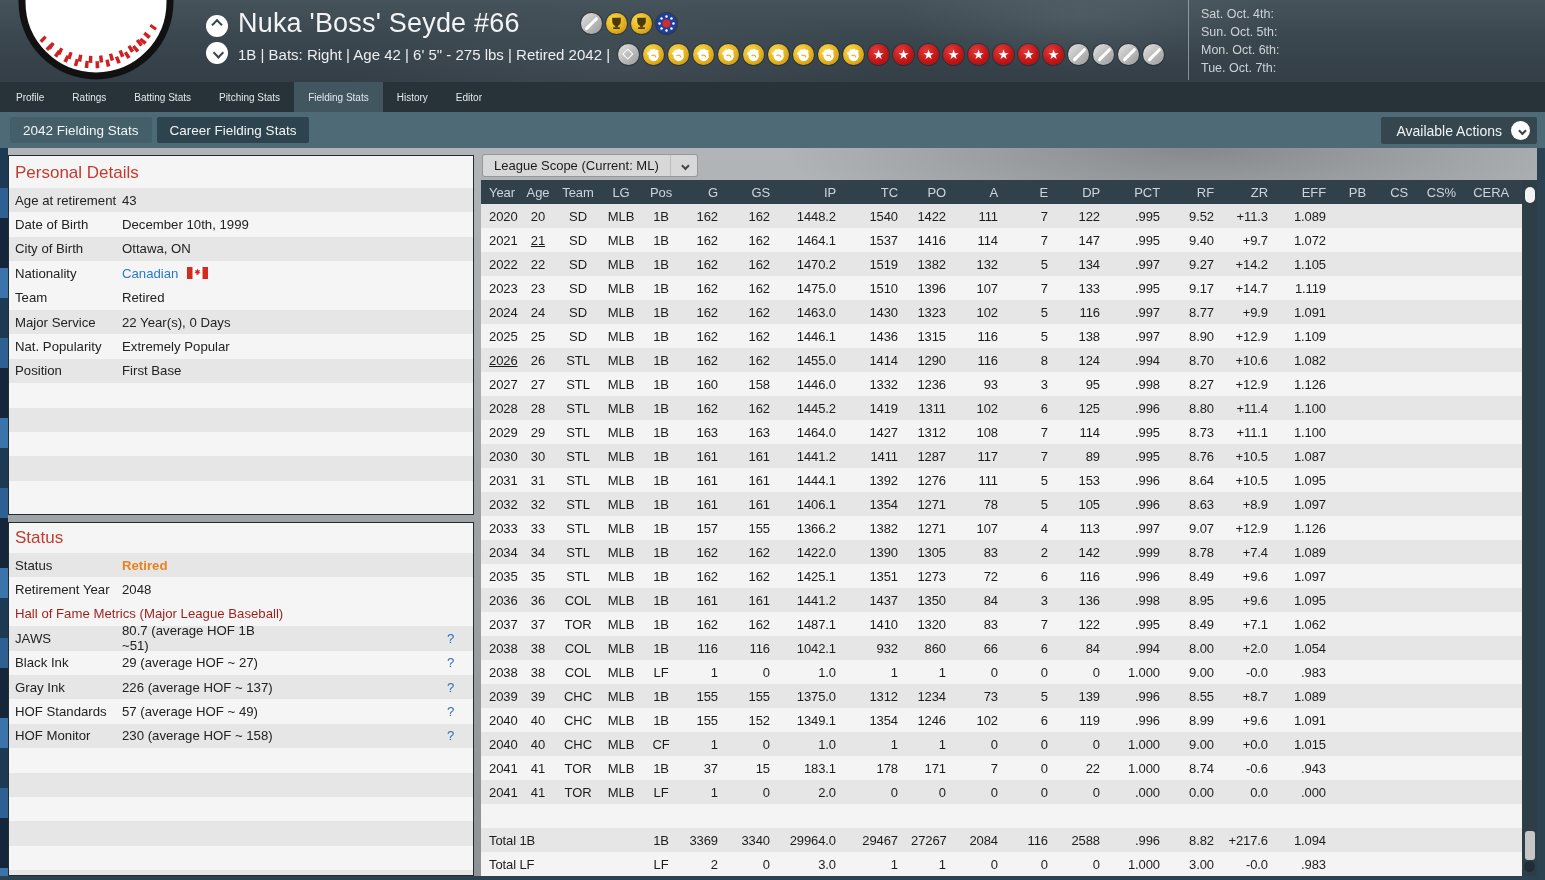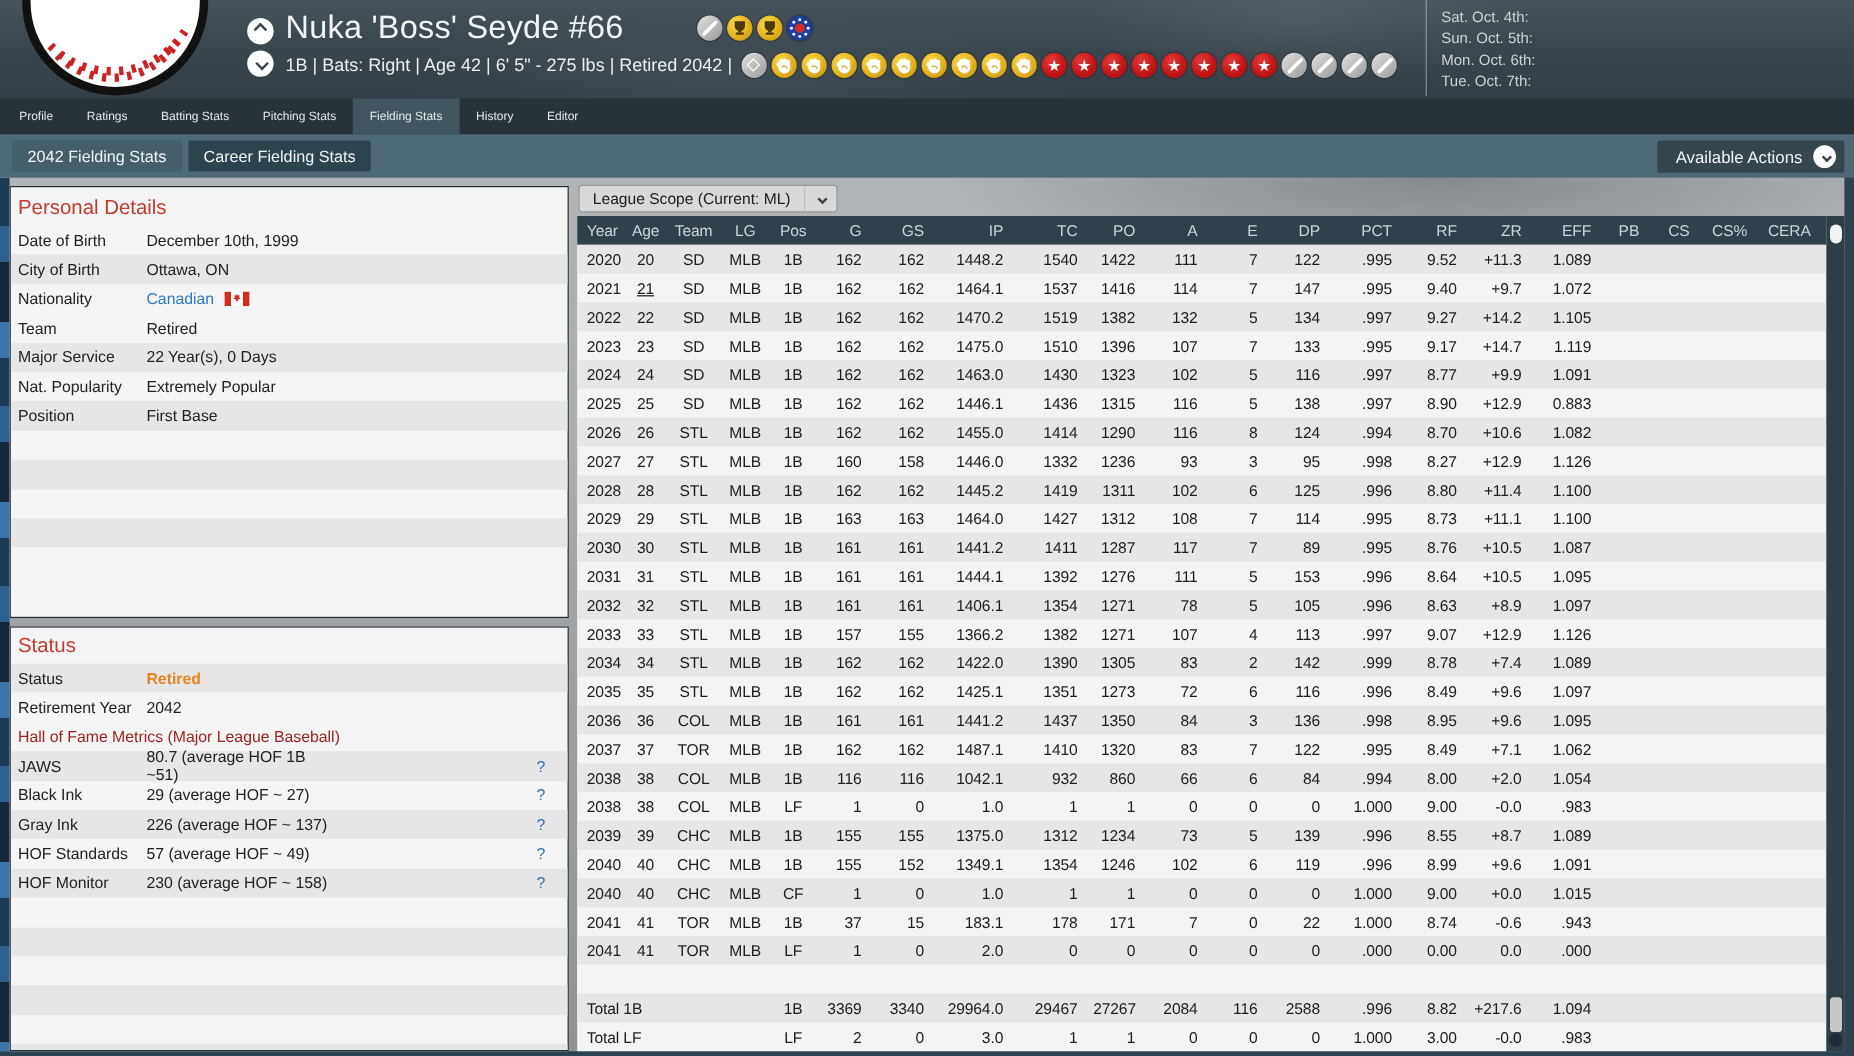--- a/index.html
+++ b/index.html
@@ -331,20 +331,24 @@
         </span>
     </div>
   </div>
 
   <div class="content">
     <div class="left-strip"></div>
 
     <div class="panel personal">
       <div class="panel-title">Personal Details</div>
       <div id="personal-rows">
+          <div class="prow shade">
+            <span class="plabel">Age at retirement</span>
+            <span class="pvalue">43</span>
+          </div>
           <div class="prow">
             <span class="plabel">Date of Birth</span>
             <span class="pvalue">December 10th, 1999</span>
           </div>
           <div class="prow shade">
             <span class="plabel">City of Birth</span>
             <span class="pvalue">Ottawa, ON</span>
           </div>
           <div class="prow">
             <span class="plabel">Nationality</span>
@@ -382,21 +386,21 @@
 
     <div class="panel status">
       <div class="panel-title">Status</div>
       <div id="status-rows">
           <div class="prow shade">
             <span class="plabel">Status</span>
             <span class="pvalue orange">Retired</span>
           </div>
           <div class="prow">
             <span class="plabel">Retirement Year</span>
-            <span class="pvalue">2042</span>
+            <span class="pvalue">2048</span>
           </div>
           <div class="prow pheader">Hall of Fame Metrics (Major League Baseball)</div>
           <div class="prow shade">
             <span class="plabel">JAWS</span>
             <span class="pvalue">80.7 (average HOF 1B ~51)</span>
             <span class="pvalue" style="flex: 1 1 0%;"></span>
             <span class="phelp">?</span>
           </div>
           <div class="prow">
             <span class="plabel">Black Ink</span>
@@ -588,28 +592,28 @@
           <span class="tcell ar" style="width: 52px;">162</span>
           <span class="tcell ar" style="width: 66px;">1446.1</span>
           <span class="tcell ar" style="width: 62px;">1436</span>
           <span class="tcell ar" style="width: 48px;">1315</span>
           <span class="tcell ar" style="width: 52px;">116</span>
           <span class="tcell ar" style="width: 50px;">5</span>
           <span class="tcell ar" style="width: 52px;">138</span>
           <span class="tcell ar" style="width: 60px;">.997</span>
           <span class="tcell ar" style="width: 54px;">8.90</span>
           <span class="tcell ar" style="width: 54px;">+12.9</span>
-          <span class="tcell ar" style="width: 58px;">0.883</span>
-          <span class="tcell ar" style="width: 40px;"></span>
-          <span class="tcell ar" style="width: 42px;"></span>
-          <span class="tcell ar" style="width: 48px;"></span>
-          <span class="tcell ar" style="width: 53px;"></span>
-        </div>
-        <div class="trow shade">
-          <span class="tcell al" style="width: 40px;">2026</span>
+          <span class="tcell ar" style="width: 58px;">1.109</span>
+          <span class="tcell ar" style="width: 40px;"></span>
+          <span class="tcell ar" style="width: 42px;"></span>
+          <span class="tcell ar" style="width: 48px;"></span>
+          <span class="tcell ar" style="width: 53px;"></span>
+        </div>
+        <div class="trow shade">
+          <span class="tcell al" style="width: 40px; text-decoration: underline;">2026</span>
           <span class="tcell ac" style="width: 34px;">26</span>
           <span class="tcell ac" style="width: 46px;">STL</span>
           <span class="tcell ac" style="width: 40px;">MLB</span>
           <span class="tcell ac" style="width: 40px;">1B</span>
           <span class="tcell ar" style="width: 50px;">162</span>
           <span class="tcell ar" style="width: 52px;">162</span>
           <span class="tcell ar" style="width: 66px;">1455.0</span>
           <span class="tcell ar" style="width: 62px;">1414</span>
           <span class="tcell ar" style="width: 48px;">1290</span>
           <span class="tcell ar" style="width: 52px;">116</span>

